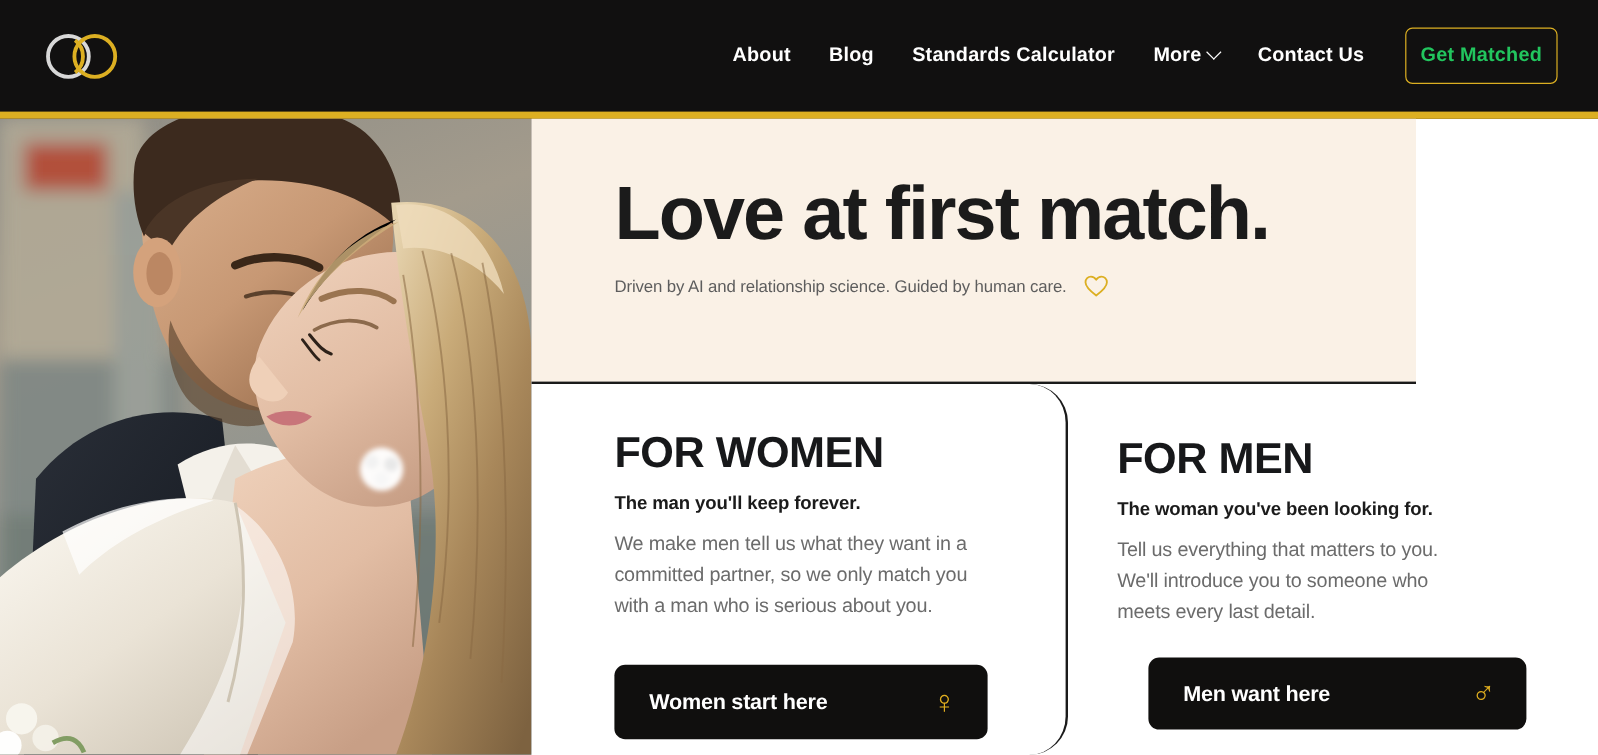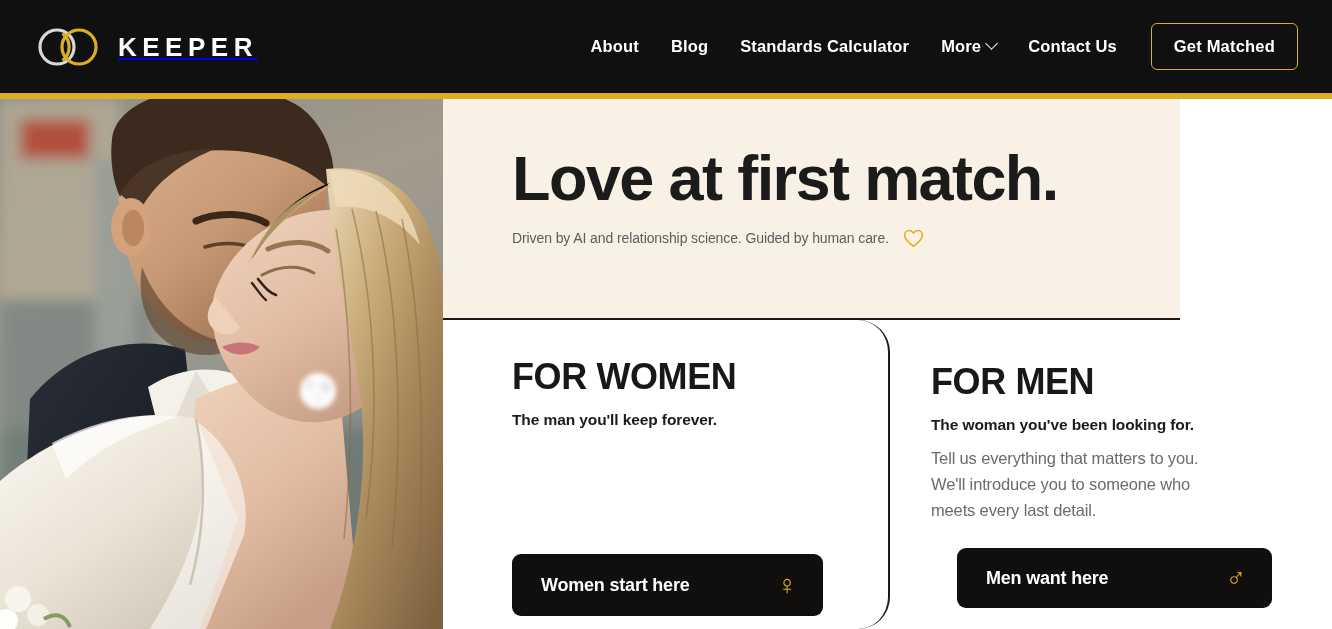--- a/index.html
+++ b/index.html
@@ -81,29 +81,29 @@
   .chev {
     display: inline-block;
     width: 9px; height: 9px;
     border-right: 1.8px solid #ffffff;
     border-bottom: 1.8px solid #ffffff;
     transform: translateY(-3px) rotate(45deg);
   }
 
   .cta-outline {
     margin-left: 18px;
-    color: #ffffff;
+    color: #22c55e;
     background: transparent;
     border: 1.5px solid #dcaf22;
     border-radius: 6px;
     font-family: "Liberation Sans", sans-serif;
     font-size: 16.5px;
     font-weight: 700;
     letter-spacing: 0.2px;
-    padding: 13px 22px;
+    padding: 13px 12px;
     white-space: nowrap;
     cursor: pointer;
   }
 
   
   .hero-photo {
     position: absolute;
     left: 0;
     top: 99px;
     width: 443px;
@@ -240,21 +240,20 @@
 <div class="page">
 
   <header class="site-header">
 
     <a class="brand" href="#">
       <svg class="rings" viewBox="0 0 66 42">
         <circle cx="21" cy="21" r="17" fill="none" stroke="#d8d8d8" stroke-width="3.2"></circle>
         <circle cx="43" cy="21" r="17" fill="none" stroke="#dcaf22" stroke-width="3.2"></circle>
         <path d="M 26.6 34.4 A 17 17 0 0 0 26.6 7.6" fill="none" stroke="#dcaf22" stroke-width="3.2"></path>
       </svg>
-      <span class="brand-name">KEEPER</span>
     </a>
 
     <nav class="main-nav">
       <a class="nav-link" href="#">
         <span>About</span>
       </a>
       <a class="nav-link" href="#">
         <span>Blog</span>
       </a>
       <a class="nav-link" href="#">
@@ -399,20 +398,21 @@
         <path d="M11 18.2 C 4 13 1.6 10 1.6 6.6 C 1.6 3.6 3.9 1.6 6.4 1.6 C 8.3 1.6 10 2.7 11 4.3 C 12 2.7 13.7 1.6 15.6 1.6 C 18.1 1.6 20.4 3.6 20.4 6.6 C 20.4 10 18 13 11 18.2 Z" fill="none" stroke="#dcaf22" stroke-width="1.6" stroke-linejoin="round"></path>
       </svg>
     </div>
   </section>
 
   <div class="cols">
 
     <section class="col col-women">
       <h2 class="col-title">FOR WOMEN</h2>
       <p class="col-lede">The man you'll keep forever.</p>
+      <p class="col-body">We make men tell us what they want in a committed partner, so we only match you with a man who is serious about you.</p>
       <button class="start-btn">
         <span>Women start here</span>
         <span class="gender-glyph">♀</span>
       </button>
     </section>
 
     <section class="col col-men">
       <h2 class="col-title">FOR MEN</h2>
       <p class="col-lede">The woman you've been looking for.</p>
       <p class="col-body">Tell us everything that matters to you. We'll introduce you to someone who meets every last detail.</p>

